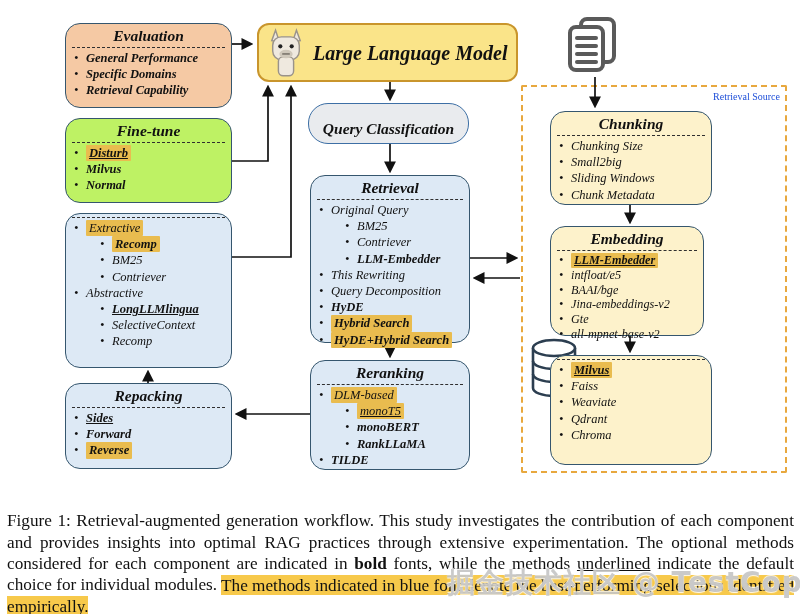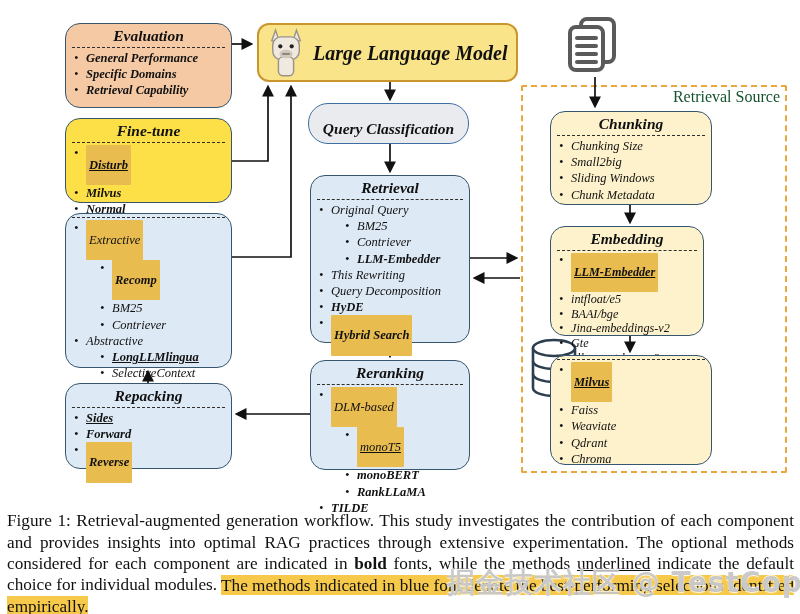--- a/index.html
+++ b/index.html
@@ -16,24 +16,24 @@
     background:#dde9f5;padding:2px 6px 3px 6px;font-style:italic;
   }
   .node .title{text-align:center;font-weight:bold;font-size:15.5px;line-height:20px;}
   .node .divider{border-top:1.6px dashed #2f2f2f;margin:1px 0 2px 0;}
   .items{padding-left:2px;}
   .item{display:flex;font-size:12.5px;line-height:16.2px;}
   .item .bullet{width:12px;flex:none;text-align:left;}
   .item.indent{padding-left:26px;}
   .txt.b{font-weight:bold;}
   .txt.u{text-decoration:underline;}
-  .txt.hl{background:#e9bc4f;padding:12px 3px;border-radius:1px;}
+  .txt.hl{background:#e9bc4f;padding:0 3px;border-radius:1px;}
 
   .peach{background:#f5c9a4;}
-  .green{background:#fde047;}
+  .green{background:#bef264;}
   .blue{background:#dde9f5;}
   .cream{background:#fdf2cb;}
 
   .tight .item{font-size:12.2px;line-height:14.8px;}
 
   .llm{
     background:#fae489;border:2px solid #c9952c;border-radius:12px;
     display:flex;align-items:center;justify-content:flex-start;gap:8px;padding:2px 8px;
   }
   .llm .title{font-size:20px;}
@@ -42,21 +42,21 @@
     display:flex;align-items:center;justify-content:center;
   }
   .qc .title{font-size:15.5px;margin-top:11px;}
 
   .source-box{
     position:absolute;left:521px;top:85px;width:266px;height:388px;
     border:2.4px dashed #e8a83e;border-radius:2px;z-index:1;box-sizing:border-box;
   }
   .source-label{
     position:absolute;top:89px;right:20px;z-index:2;
-    color:#14532d;font-size:16px;line-height:15px;
+    color:#1d4ed8;font-size:10px;line-height:15px;
   }
 
   .icon-abs{position:absolute;z-index:2;}
   .docs-icon{z-index:3;}
 
   .caption{
     position:absolute;left:7px;right:6px;top:493px;z-index:4;
     font-size:17.2px;line-height:1.24;text-align:justify;
   }
   .caption .b{font-weight:bold;}
@@ -264,20 +264,21 @@
         <div class="item">
           <span class="bullet">•</span>
           <span class="txt b">HyDE</span>
         </div>
         <div class="item">
           <span class="bullet">•</span>
           <span class="txt b hl">Hybrid Search</span>
         </div>
         <div class="item">
           <span class="bullet">•</span>
+          <span class="txt b hl">HyDE+Hybrid Search</span>
         </div>
       </div>
   </div>
 
   <div class="node blue" style="left:310px;top:360px;width:160px;height:110px">
     <div class="title">Reranking</div>
     <div class="divider"></div>
     <div class="items">
         <div class="item">
           <span class="bullet">•</span>

